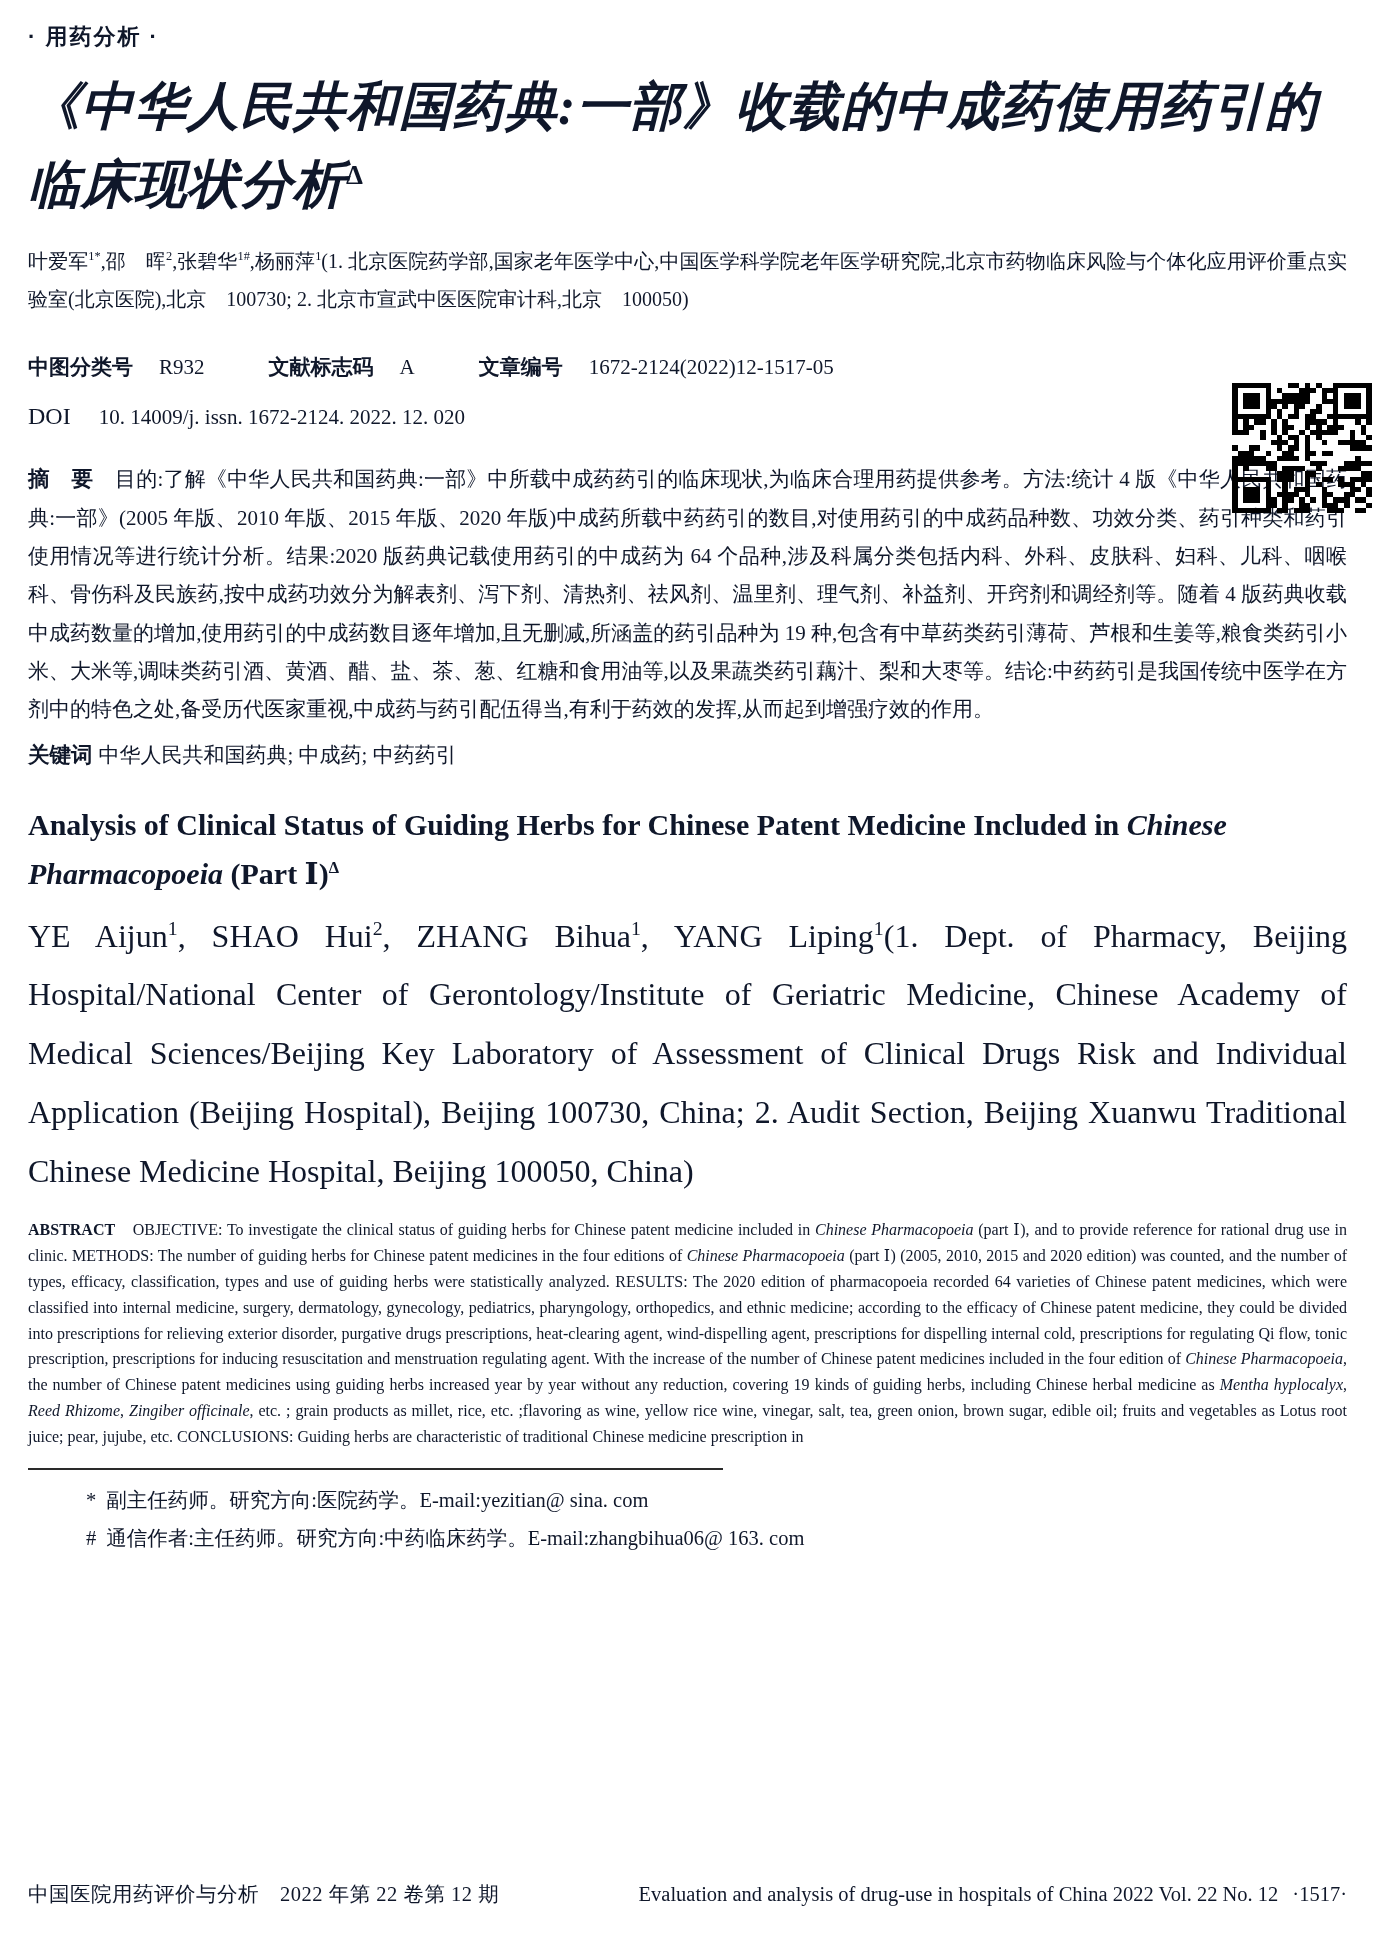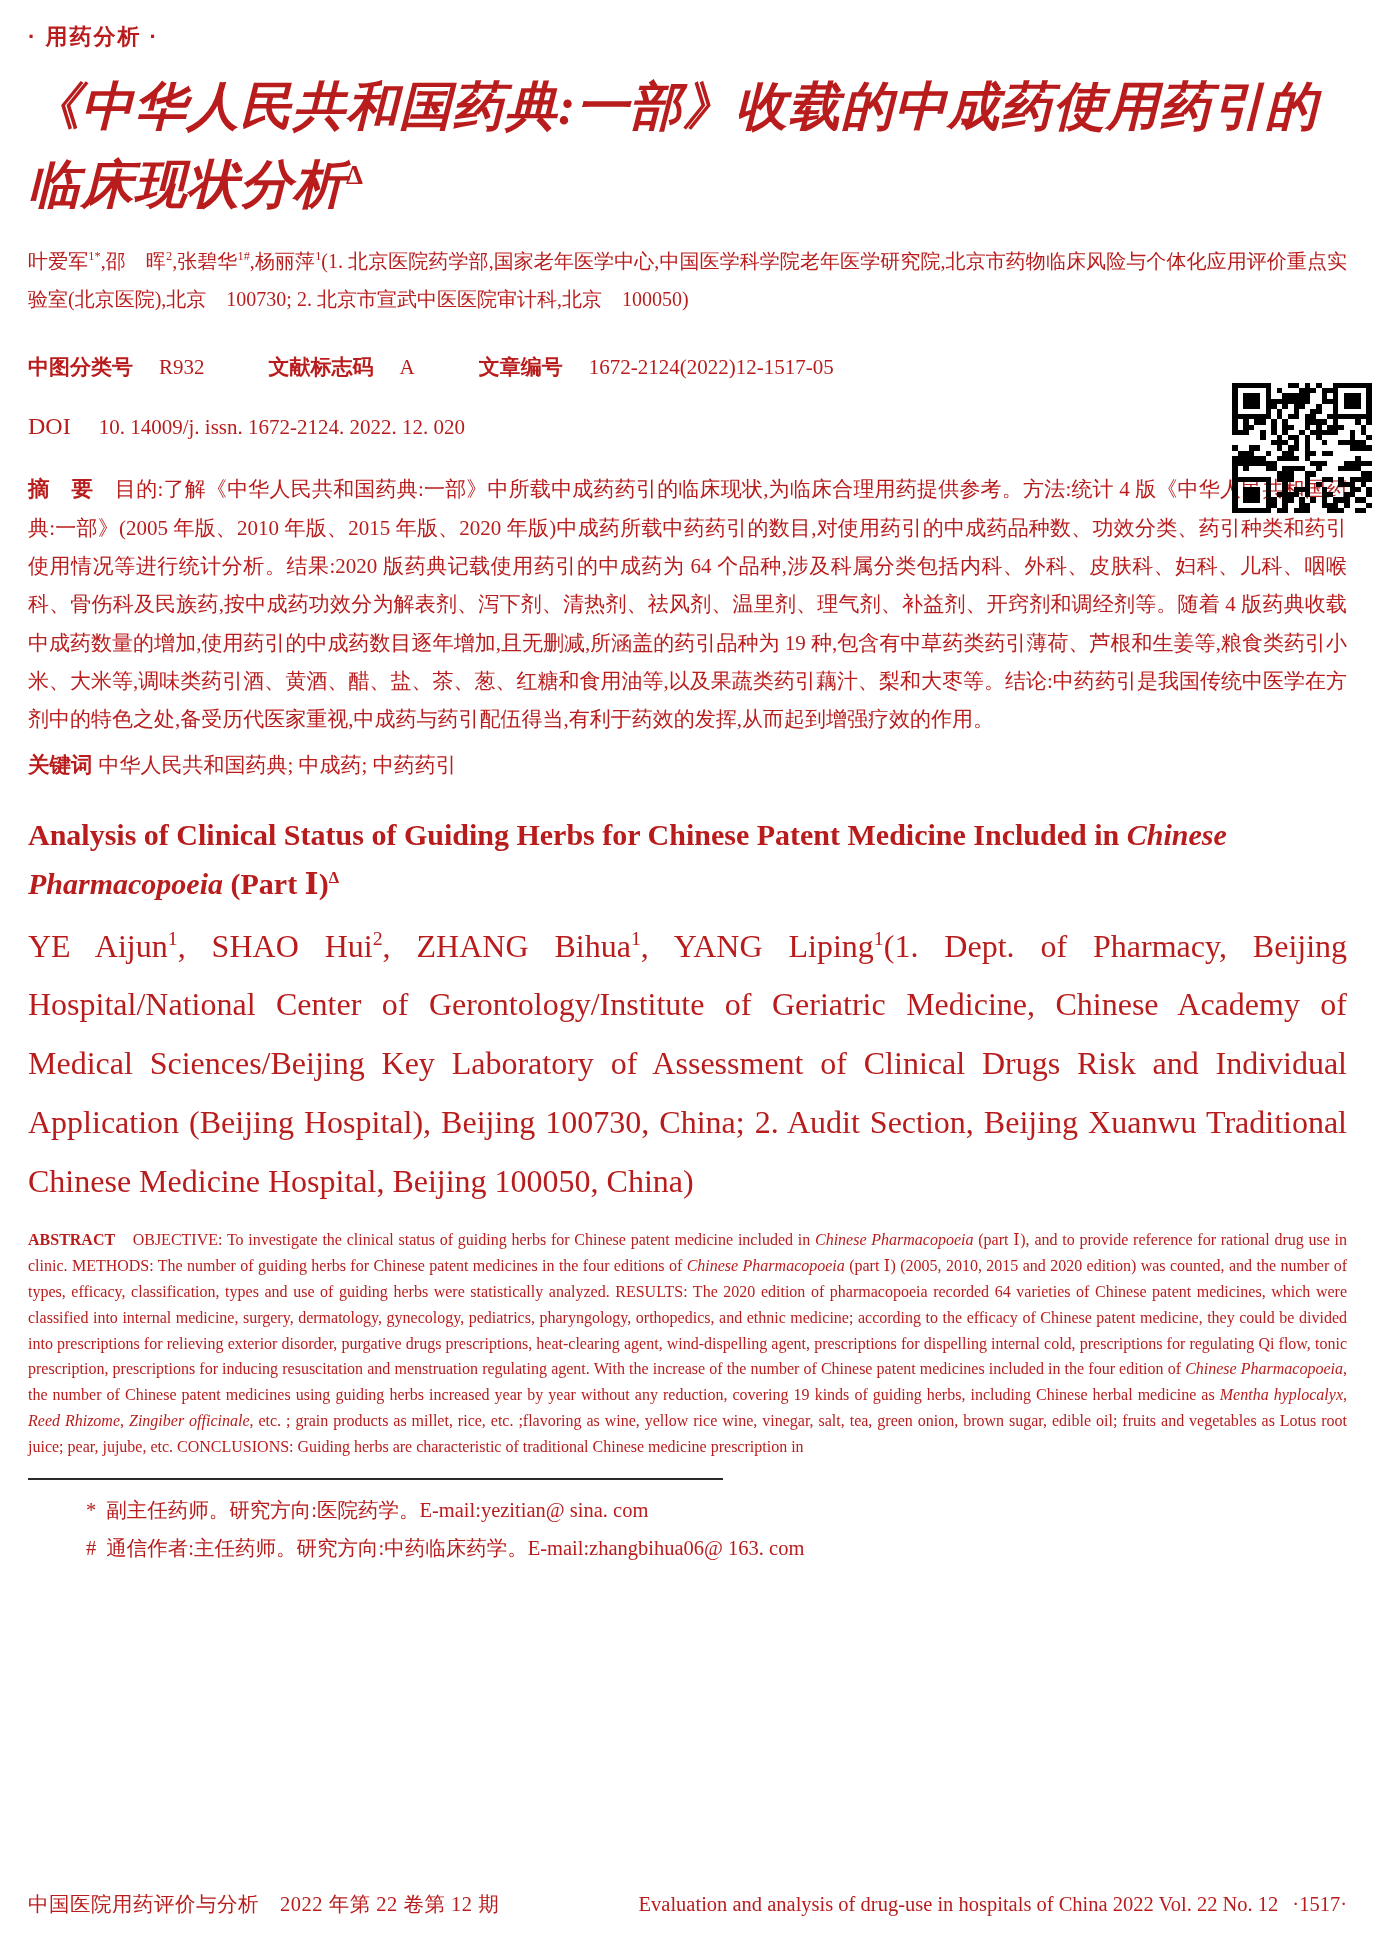--- a/index.html
+++ b/index.html
@@ -1,21 +1,21 @@
 <!DOCTYPE html>
 <html lang="zh"><head>
 <meta charset="utf-8">
 <style>
   html,body{margin:0;padding:0;background:#e8e8e8;}
   .page{
     position:relative;
     width:1375px;height:1940px;
     margin:0 auto;
     background:#ffffff;
-    color:#b91c1c;
+    color:#0f172a;
     box-sizing:border-box;
     padding:20px 28px 0 28px;
     overflow:hidden;
     font-family:"Liberation Serif","DejaVu Serif",serif;
   }
   .hei{font-family:"Liberation Sans","DejaVu Sans",sans-serif;font-weight:bold;}
   .col-label{
     font-family:"Liberation Sans","DejaVu Sans",sans-serif;
     font-weight:bold;font-size:22px;letter-spacing:2px;margin-top:2px;
   }
@@ -26,21 +26,21 @@
     letter-spacing:1px;
   }
   .title-cn sup{font-size:0.52em;font-style:normal;}
   .authors-cn{
     margin:18px 0 0 0;
     font-size:20px;line-height:1.92;
     text-align:justify;
   }
   sup{font-size:0.62em;line-height:0;}
   .meta-block{margin-top:34px;font-size:21px;}
-  .meta-row{display:flex;align-items:baseline;margin-bottom:32px;}
+  .meta-row{display:flex;align-items:baseline;margin-bottom:22px;}
   .meta-pair{margin-right:64px;white-space:nowrap;}
   .meta-pair .hei{margin-right:26px;font-size:21px;}
   .meta-val{font-size:21px;}
   .doi-row{display:flex;align-items:baseline;}
   .doi-row .doi-label{margin-right:28px;font-size:24px;}
   .qr{
     position:absolute;top:383px;left:1232px;
     width:140px;height:130px;
   }
   .abstract-cn{
@@ -75,21 +75,21 @@
   .abstract-en .seg-i{font-style:italic;}
   .footnote-rule{
     width:695px;height:0;
     border-top:2px solid #2a2a2a;
     margin:18px 0 12px 0;
   }
   .footnotes{font-size:20.5px;line-height:1.85;}
   .footnote{padding-left:58px;}
   .footnote .marker{margin-right:10px;}
   .page-footer{
-    position:absolute;left:28px;right:28px;bottom:22px;
+    position:absolute;left:28px;right:28px;bottom:32px;
     display:flex;justify-content:space-between;align-items:baseline;
     font-size:20.5px;
   }
   .footer-left{letter-spacing:0.5px;}
   .footer-right{white-space:nowrap;}
   .footer-right .page-no{margin-left:14px;}
 </style>
 </head>
 <body>
 

